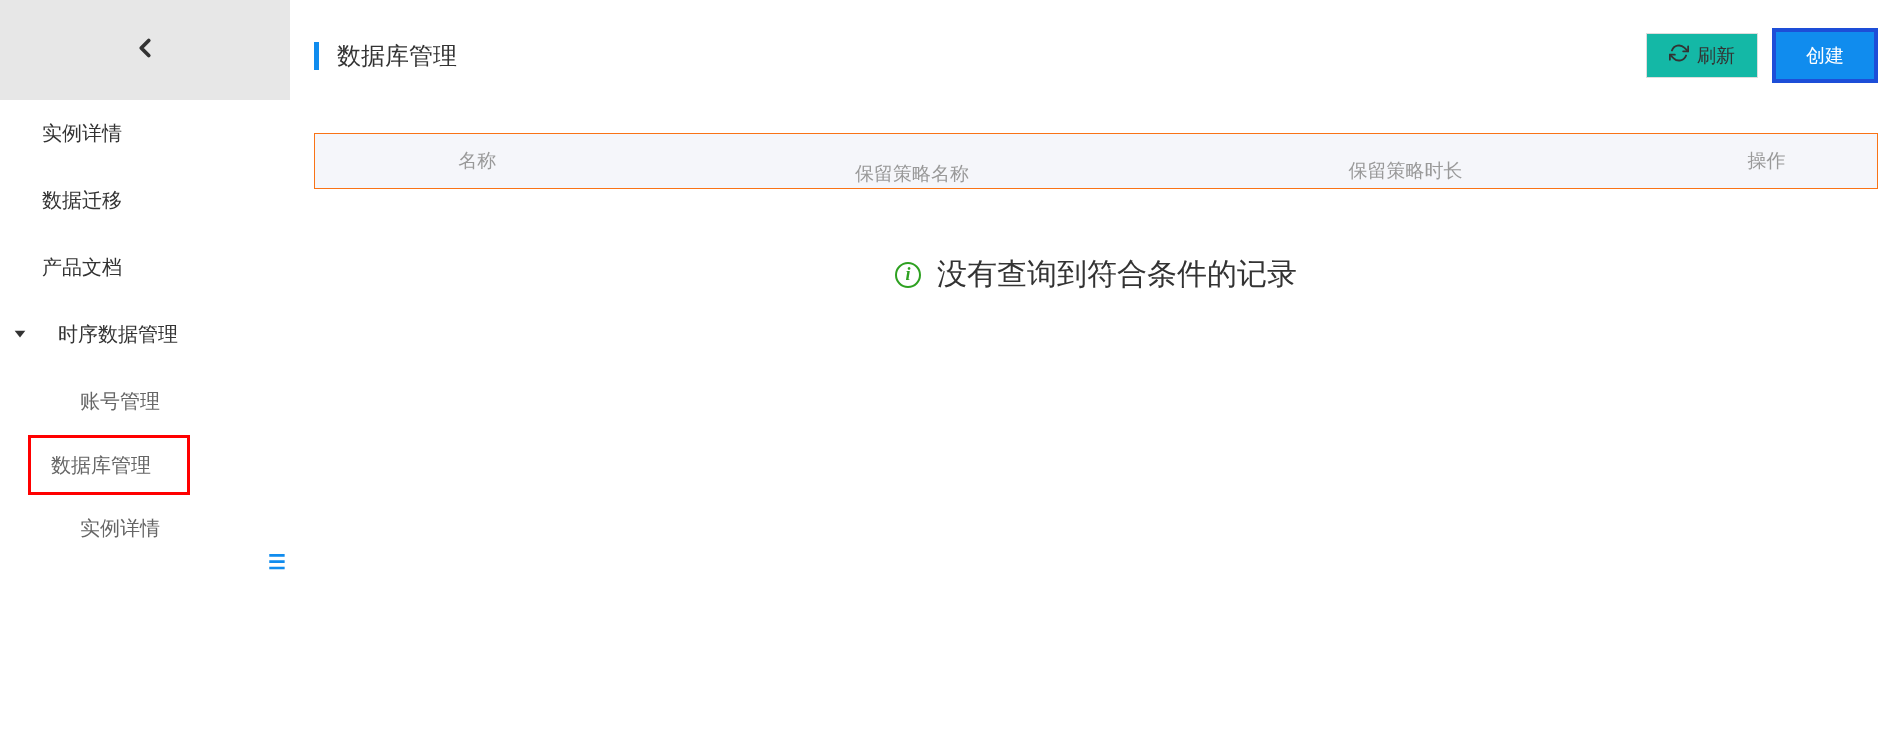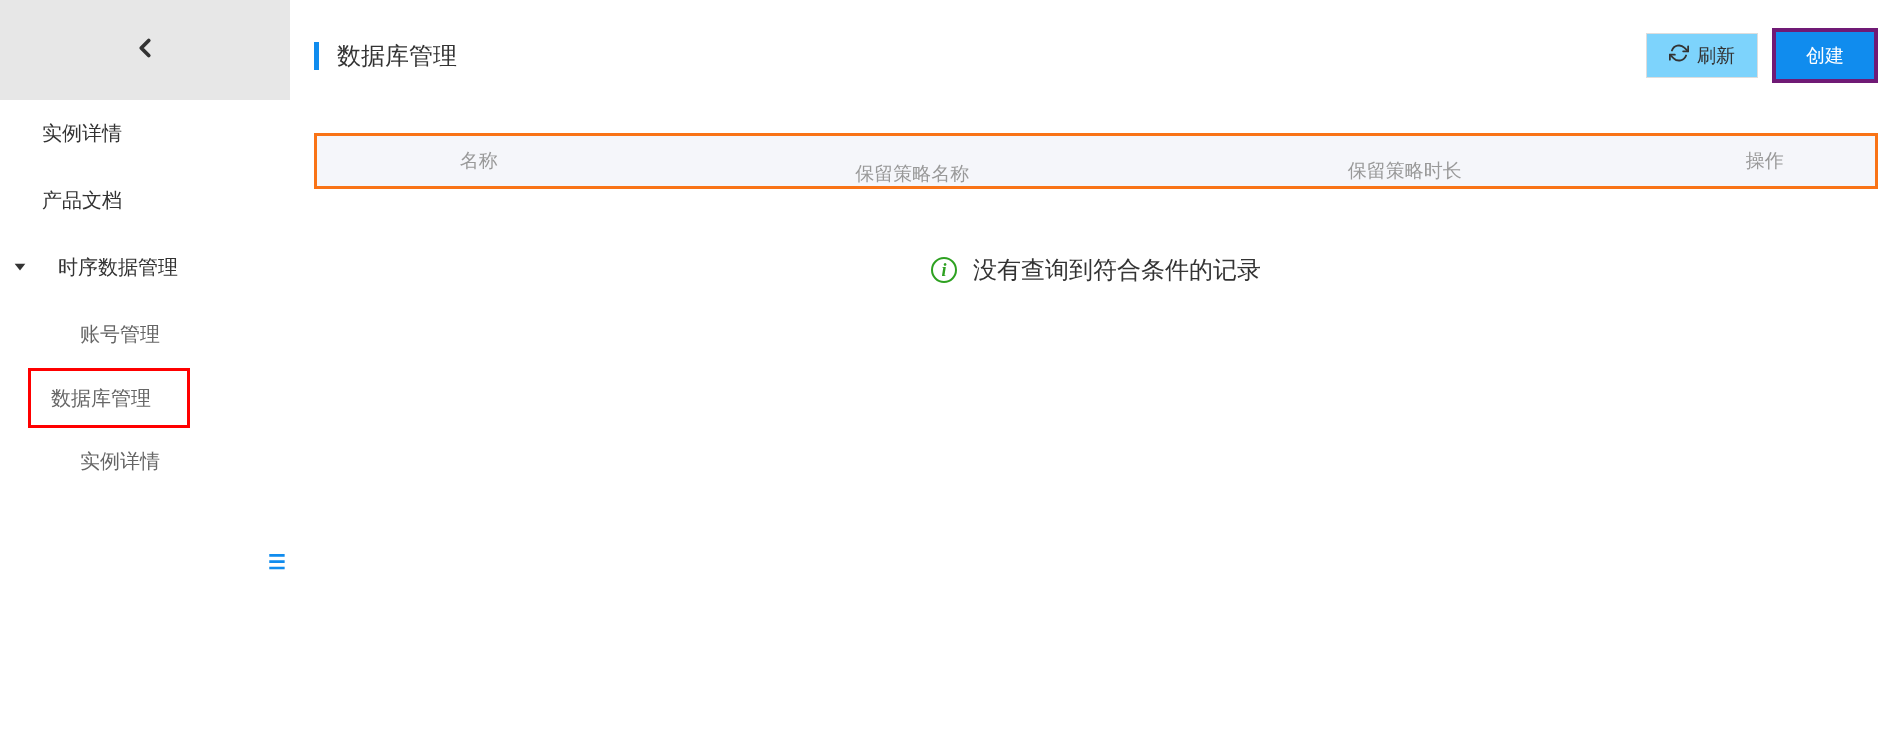--- a/index.html
+++ b/index.html
@@ -109,42 +109,42 @@
     .btn {
       height: 45px;
       display: flex;
       align-items: center;
       justify-content: center;
       font-size: 19px;
       cursor: pointer;
       border: none;
     }
     .btn-refresh {
-      background: #7dd3fc;
+      background: #14b8a6;
       border: 1px solid #dddddd;
       color: #333333;
       padding: 0 22px;
       gap: 8px;
     }
     .btn-create {
       background: #108cee;
       color: #ffffff;
       padding: 8px 30px;
-      border: 4px solid #701a75;
+      border: 4px solid #1d4ed8;
       height: 55px;
     }
     .table-wrap {
       width: 100%;
     }
     .table-header-row {
       display: flex;
       background: #f5f6fa;
       height: 56px;
       align-items: center;
-      border: 3px solid #f97316;
+      border: 1px solid #f97316;
       gap: 29px;
     }
     .th {
       color: #999999;
       font-size: 19px;
       text-align: center;
     }
     .col-name { width: 22%; }
     .col-policy-name { width: 33%; margin-top: 26px; }
     .col-policy-duration { width: 30%; margin-top: 20px; }
@@ -164,38 +164,41 @@
       display: flex;
       align-items: center;
       justify-content: center;
       color: #2ea121;
       font-style: italic;
       font-family: Georgia, serif;
       font-size: 18px;
       font-weight: bold;
     }
     .empty-text {
-      font-size: 24px;
+      font-size: 30px;
       color: #333333;
     }
   </style>
 </head>
 <body>
 
 <div class="sidebar">
   <div class="sidebar-header">
     <span>
       <svg class="back-chevron" viewBox="0 0 24 24" fill="none" stroke="#333333" stroke-width="3" stroke-linecap="round" stroke-linejoin="round">
         <polyline points="15 18 9 12 15 6"></polyline>
       </svg>
     </span>
   </div>
   <div class="sidebar-menu">
     <div class="menu-item">
       <span>实例详情</span>
+    </div>
+    <div class="menu-item">
+      <span>数据迁移</span>
     </div>
     <div class="menu-item">
       <span>产品文档</span>
     </div>
     <div class="menu-item section-header">
       <span class="caret">
         <svg width="16" height="16" viewBox="0 0 24 24" fill="#333333">
           <polygon points="4,8 20,8 12,18"></polygon>
         </svg>
       </span>

